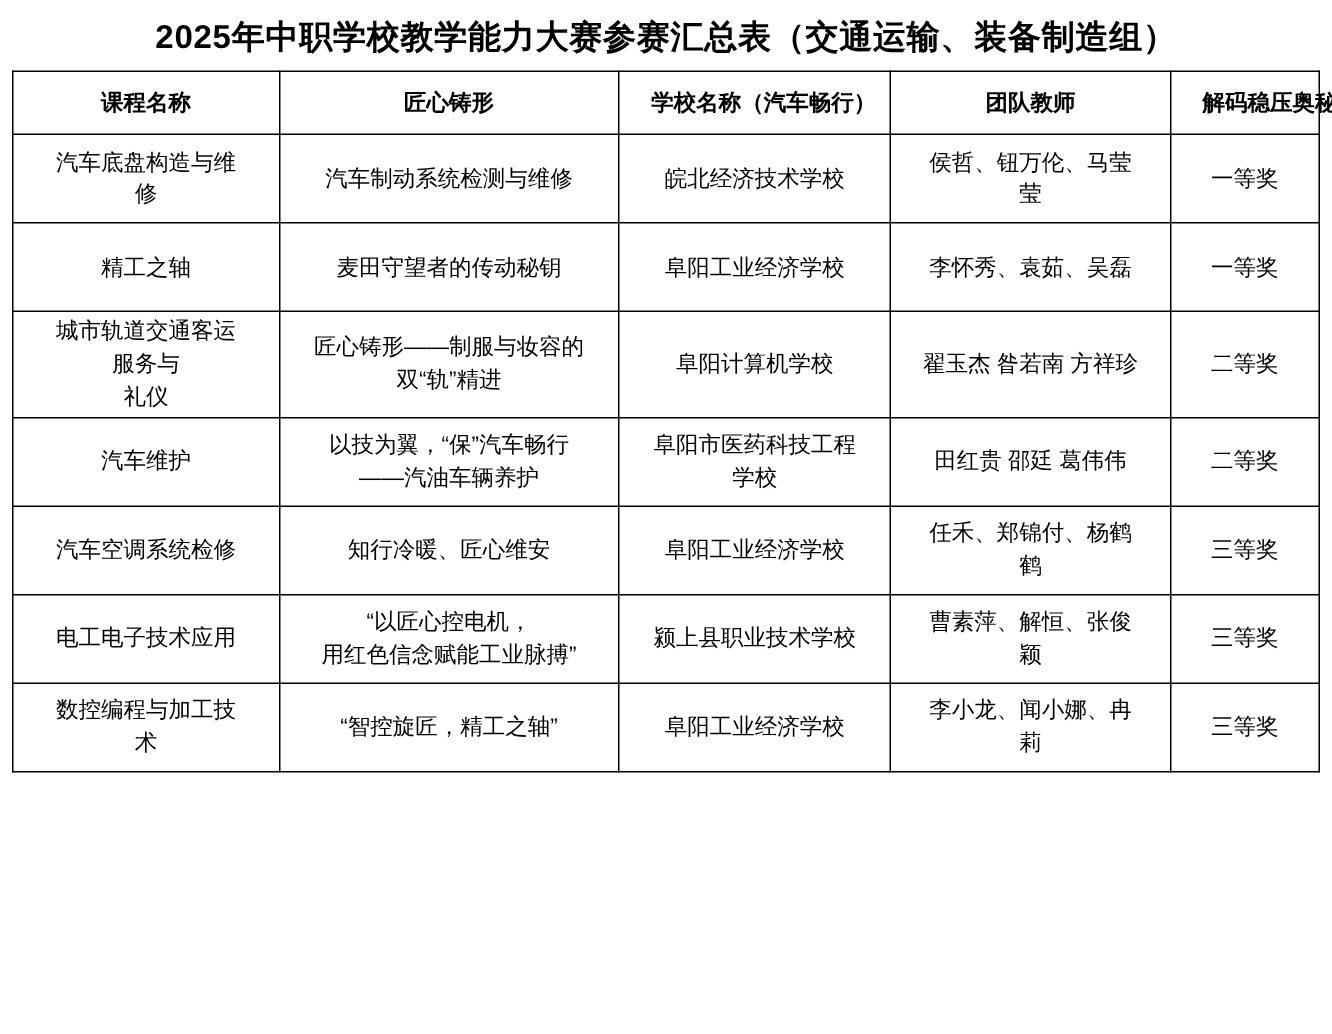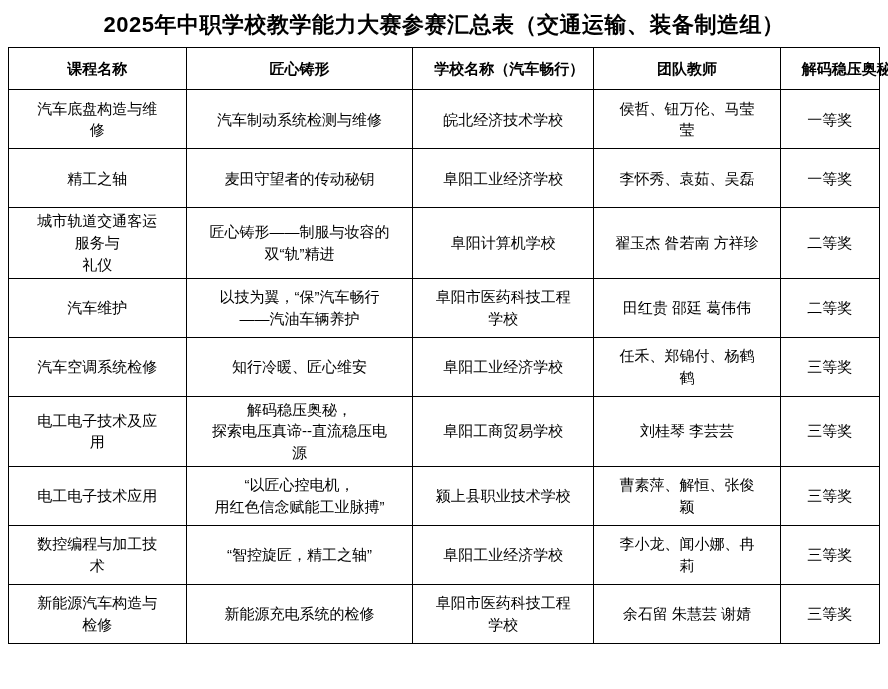--- a/index.html
+++ b/index.html
@@ -110,45 +110,30 @@
         <td>二等奖</td>
       </tr>
       <tr>
         <td>汽车空调系统检修</td>
         <td>知行冷暖、匠心维安</td>
         <td>阜阳工业经济学校</td>
         <td>任禾、郑锦付、杨鹤鹤</td>
         <td>三等奖</td>
       </tr>
       <tr>
-        <td>电工电子技术及应用</td>
-        <td>解码稳压奥秘，
-探索电压真谛--直流稳压电源</td>
-        <td>阜阳工商贸易学校</td>
-        <td>刘桂琴 李芸芸</td>
-        <td>三等奖</td>
-      </tr>
-      <tr>
         <td>电工电子技术应用</td>
         <td>“以匠心控电机，
 用红色信念赋能工业脉搏”</td>
         <td>颍上县职业技术学校</td>
         <td>曹素萍、解恒、张俊颖</td>
         <td>三等奖</td>
       </tr>
       <tr>
         <td>数控编程与加工技术</td>
         <td>“智控旋匠，精工之轴”</td>
         <td>阜阳工业经济学校</td>
         <td>李小龙、闻小娜、冉莉</td>
         <td>三等奖</td>
       </tr>
-      <tr>
-        <td>新能源汽车构造与检修</td>
-        <td>新能源充电系统的检修</td>
-        <td>阜阳市医药科技工程学校</td>
-        <td>余石留 朱慧芸 谢婧</td>
-        <td>三等奖</td>
-      </tr>
     </tbody>
   </table>
 
 </div>
 
 </body></html>

